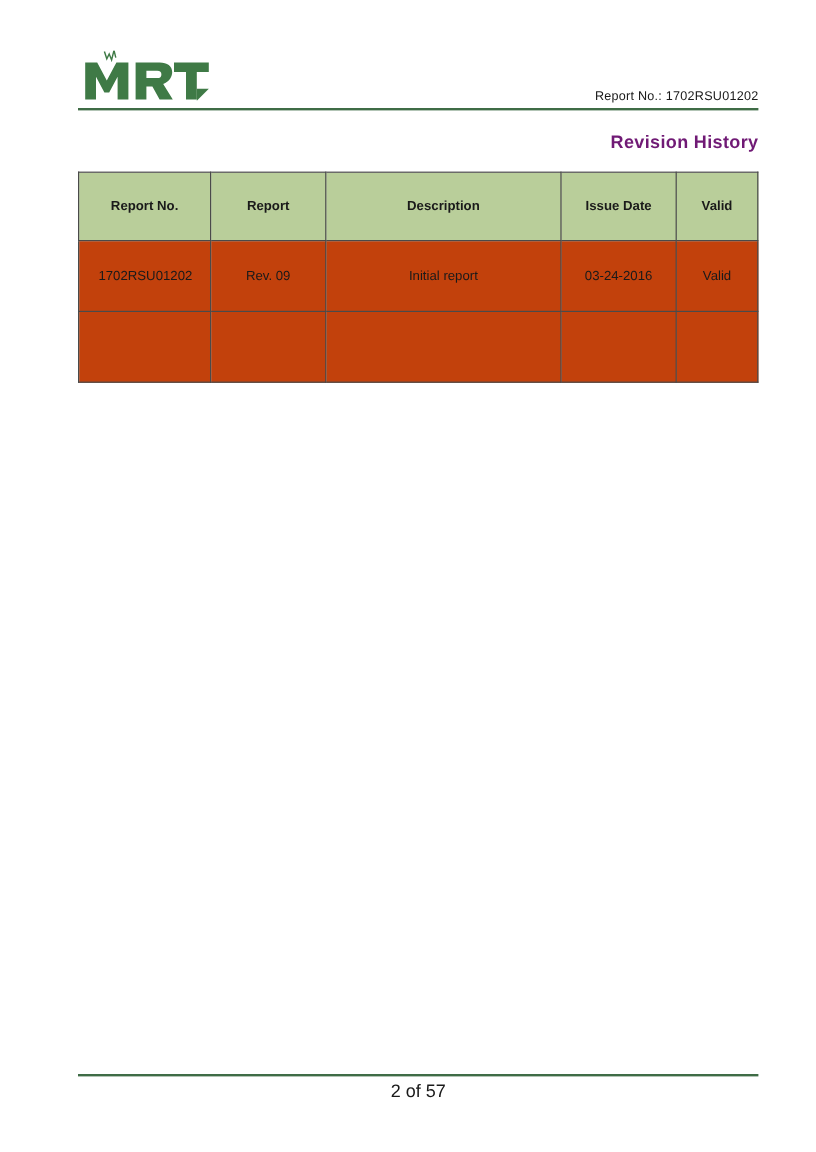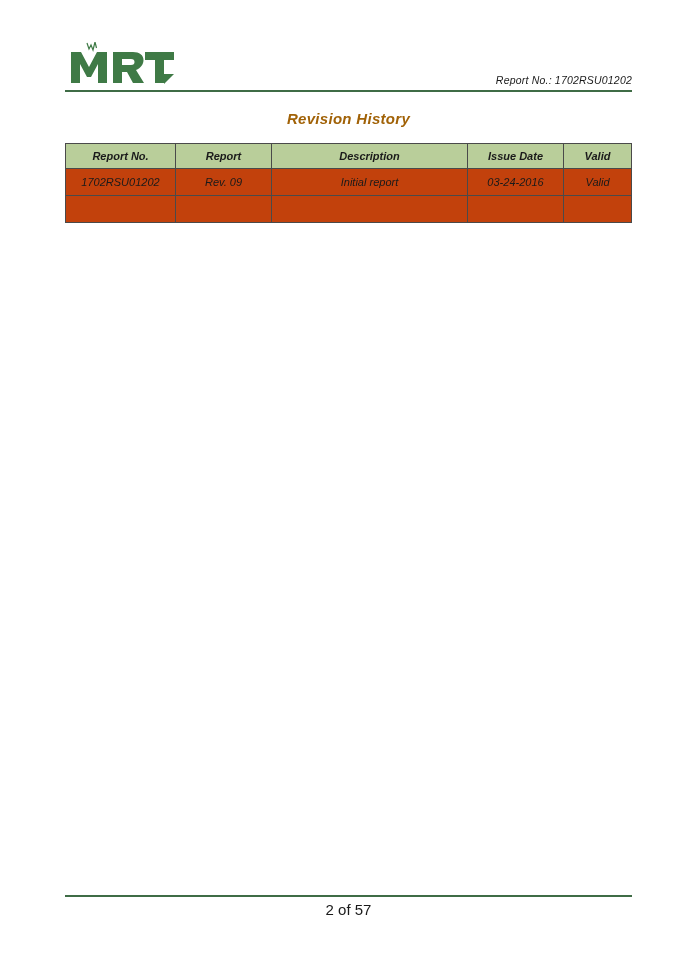--- a/index.html
+++ b/index.html
@@ -17,21 +17,20 @@
     background: #ffffff;
     box-sizing: border-box;
     overflow: hidden;
   }
   .page-inner {
     position: absolute;
     left: 65px;
     right: 48px;
     top: 40px;
     bottom: 30px;
-    font-style: italic;
   }
 
   
   .header {
     position: relative;
     height: 52px;
   }
   .logo {
     position: absolute;
     left: 0;
@@ -53,42 +52,42 @@
     left: 0;
     right: 0;
     bottom: 0;
     height: 2px;
     background: #3f6c46;
   }
 
   
   .doc-title {
     margin-top: 18px;
-    text-align: center;
+    text-align: right;
     font-size: 15px;
     font-weight: bold;
-    color: #a16207;
+    color: #701a75;
     letter-spacing: 0.3px;
   }
 
   
   table.revision {
     margin-top: 16px;
     width: 100%;
     border-collapse: collapse;
     table-layout: fixed;
   }
   table.revision th,
   table.revision td {
     border: 1px solid #4a4a4a;
     font-size: 11px;
     color: #1a1a1a;
     text-align: center;
     vertical-align: middle;
-    padding: 0;
+    padding: 16px;
     height: 26px;
     margin-left: 34px;
   }
   table.revision th {
     background: #b9ce9a;
     font-weight: bold;
     height: 24px;
   }
   table.revision td {
     background: #c2410c;

